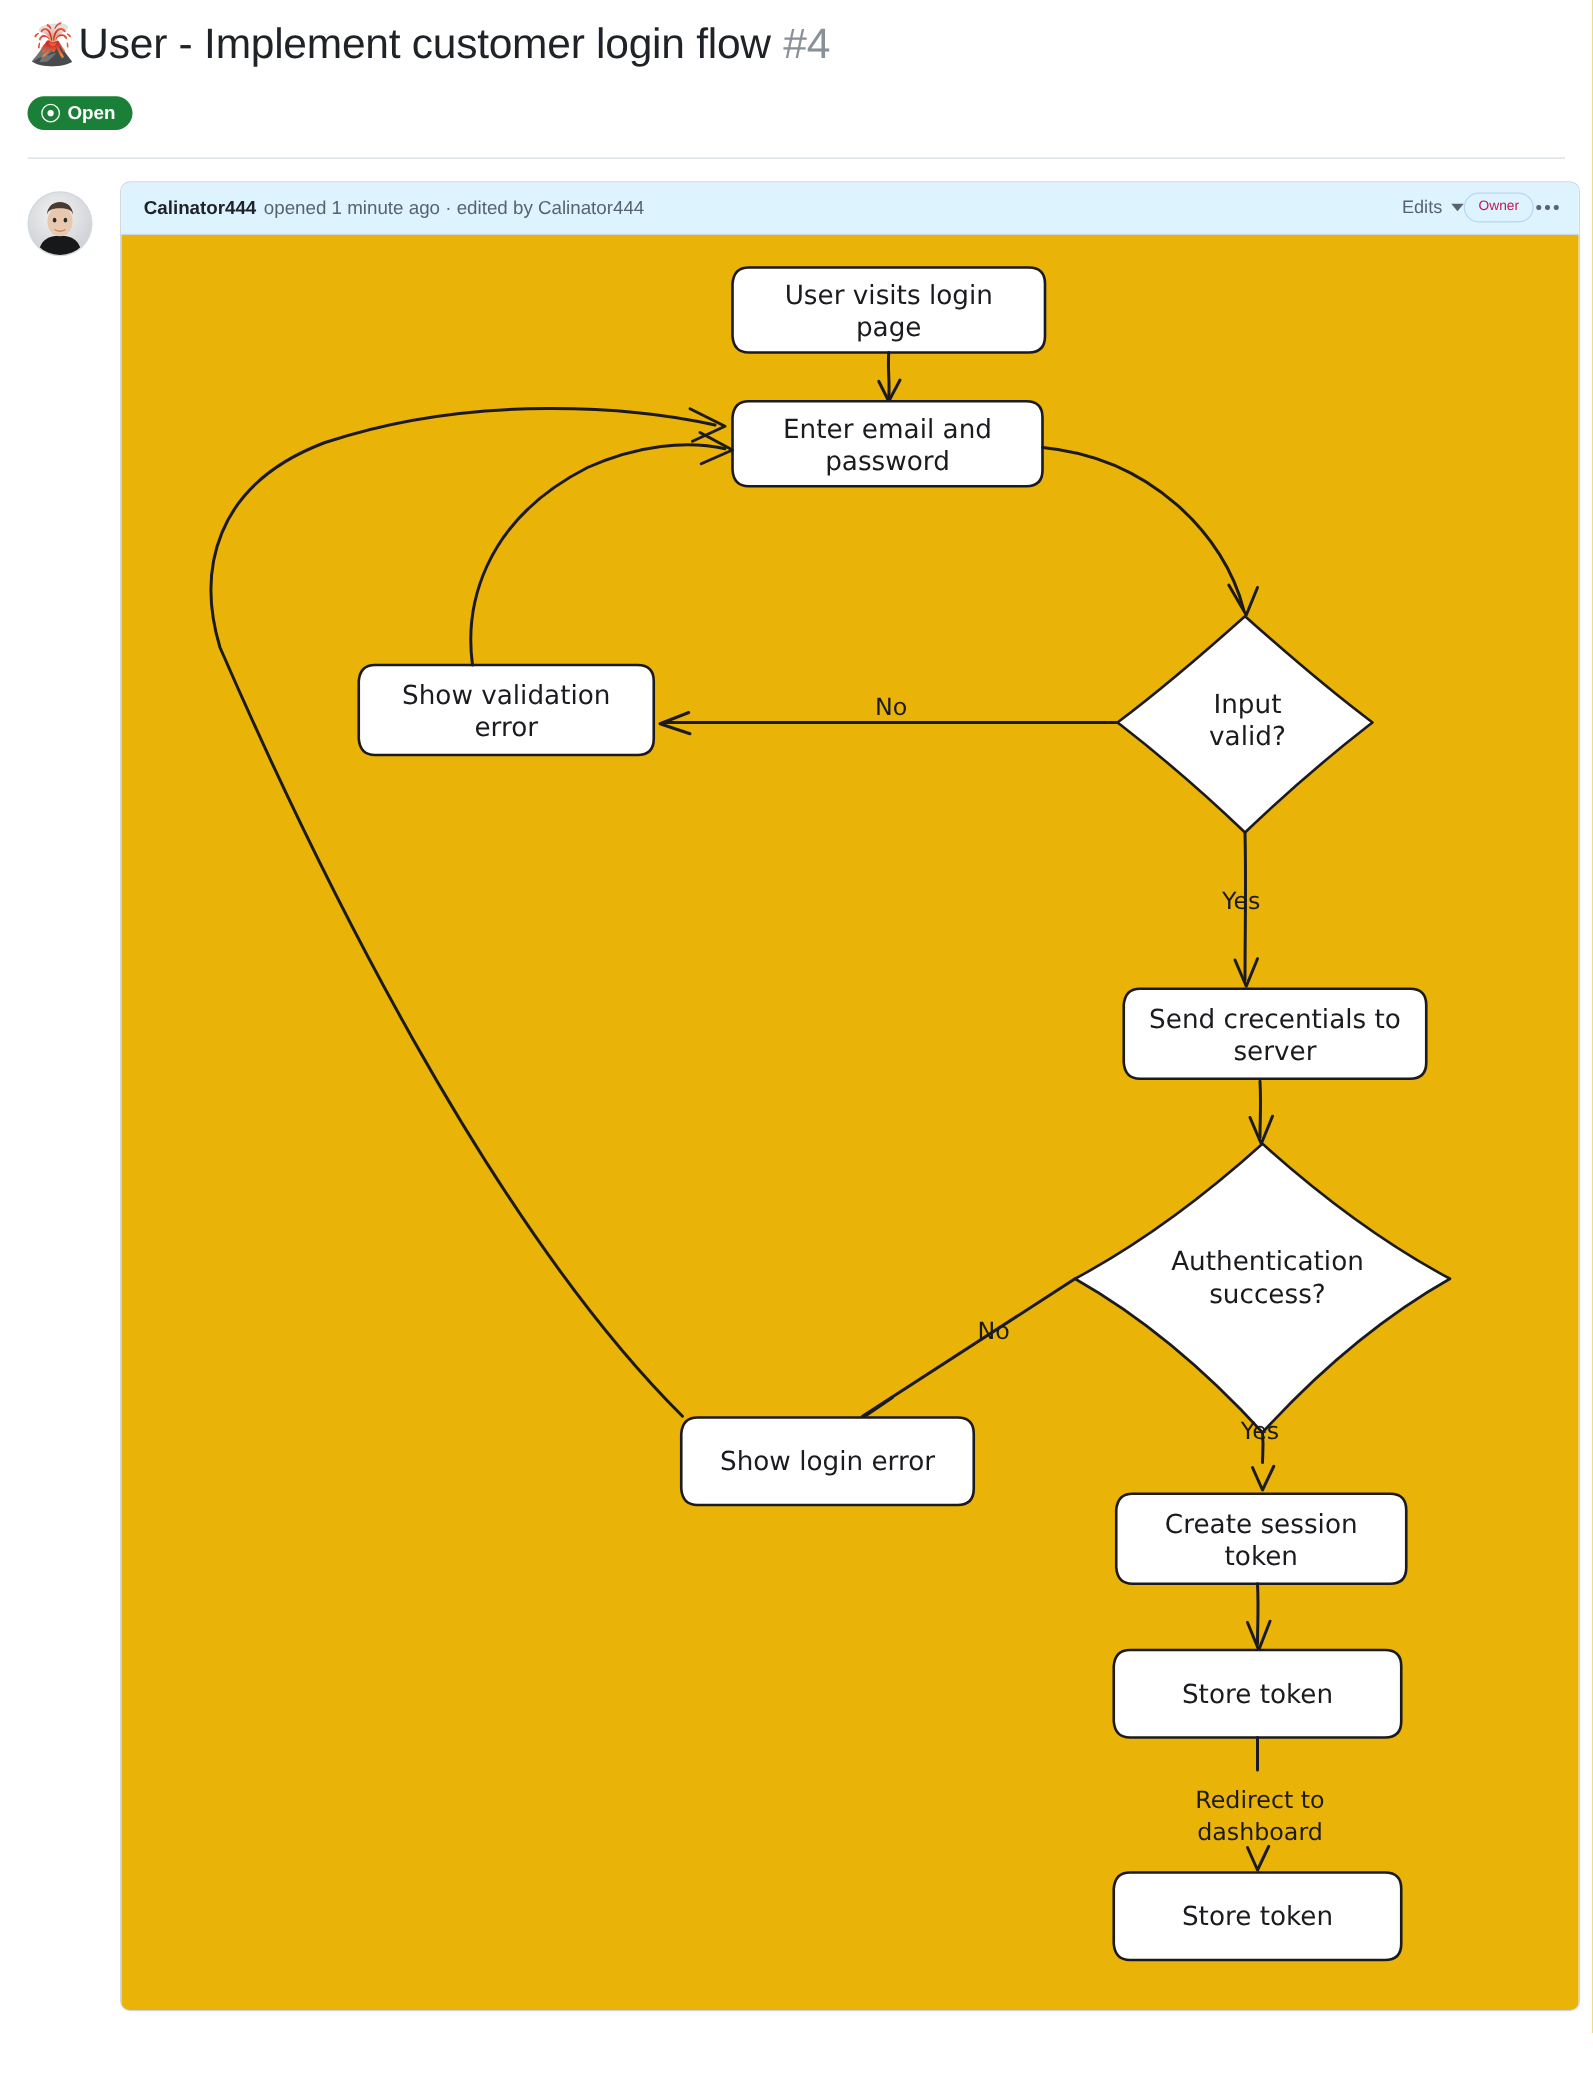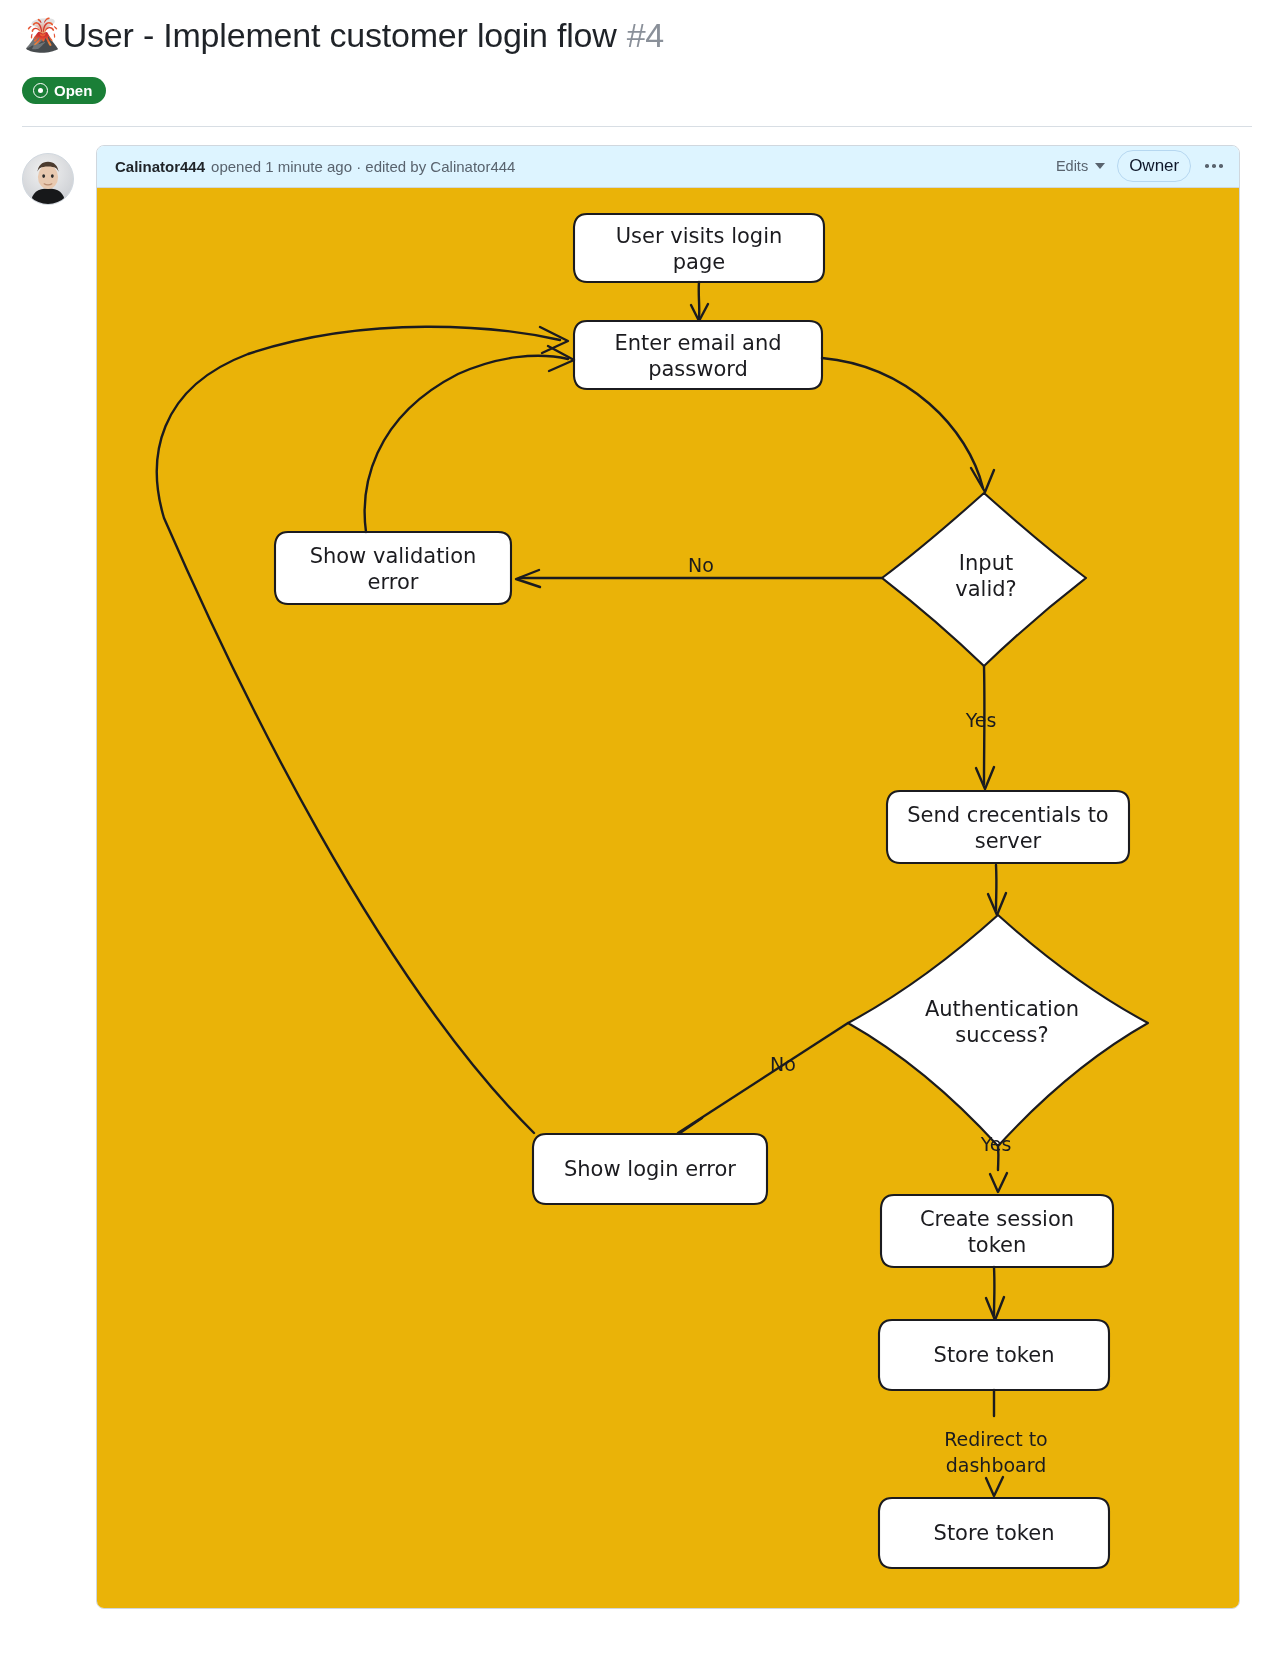--- a/index.html
+++ b/index.html
@@ -77,21 +77,21 @@
 
   .rule {
     height: 1px;
     background: #d8dee4;
     margin: 22px 22px 0 22px;
   }
 
   
   .comment-area {
     display: flex;
-    padding: 18px 34px 0 22px;
+    padding: 18px 10px 0 22px;
     align-items: flex-start;
   }
   .avatar {
     width: 52px;
     height: 52px;
     border-radius: 50%;
     flex: 0 0 52px;
     margin-top: 8px;
     overflow: hidden;
     border: 1px solid #d0d7de;
@@ -120,43 +120,43 @@
   }
   .comment-head .author {
     font-weight: 700;
     color: #1f2328;
     margin-right: 6px;
   }
   .head-right {
     margin-left: auto;
     display: flex;
     align-items: center;
-    gap: 12px;
+    gap: 0;
   }
   .edits-btn {
     display: inline-flex;
     align-items: center;
     gap: 7px;
     font-size: 14.5px;
     color: #59636e;
     cursor: pointer;
   }
   .caret {
     width: 0; height: 0;
     border-left: 5px solid transparent;
     border-right: 5px solid transparent;
     border-top: 6px solid #59636e;
     display: inline-block;
   }
   .owner-pill {
     border: 1px solid #b6d7f0;
     border-radius: 999px;
     padding: 3px 11px;
-    font-size: 17px;
-    color: #0f172a;
+    font-size: 11px;
+    color: #be185d;
     background: transparent;
     line-height: 1.45;
   }
   .kebab {
     display: inline-flex;
     gap: 3.5px;
     align-items: center;
     padding: 4px 2px;
     cursor: pointer;
   }

